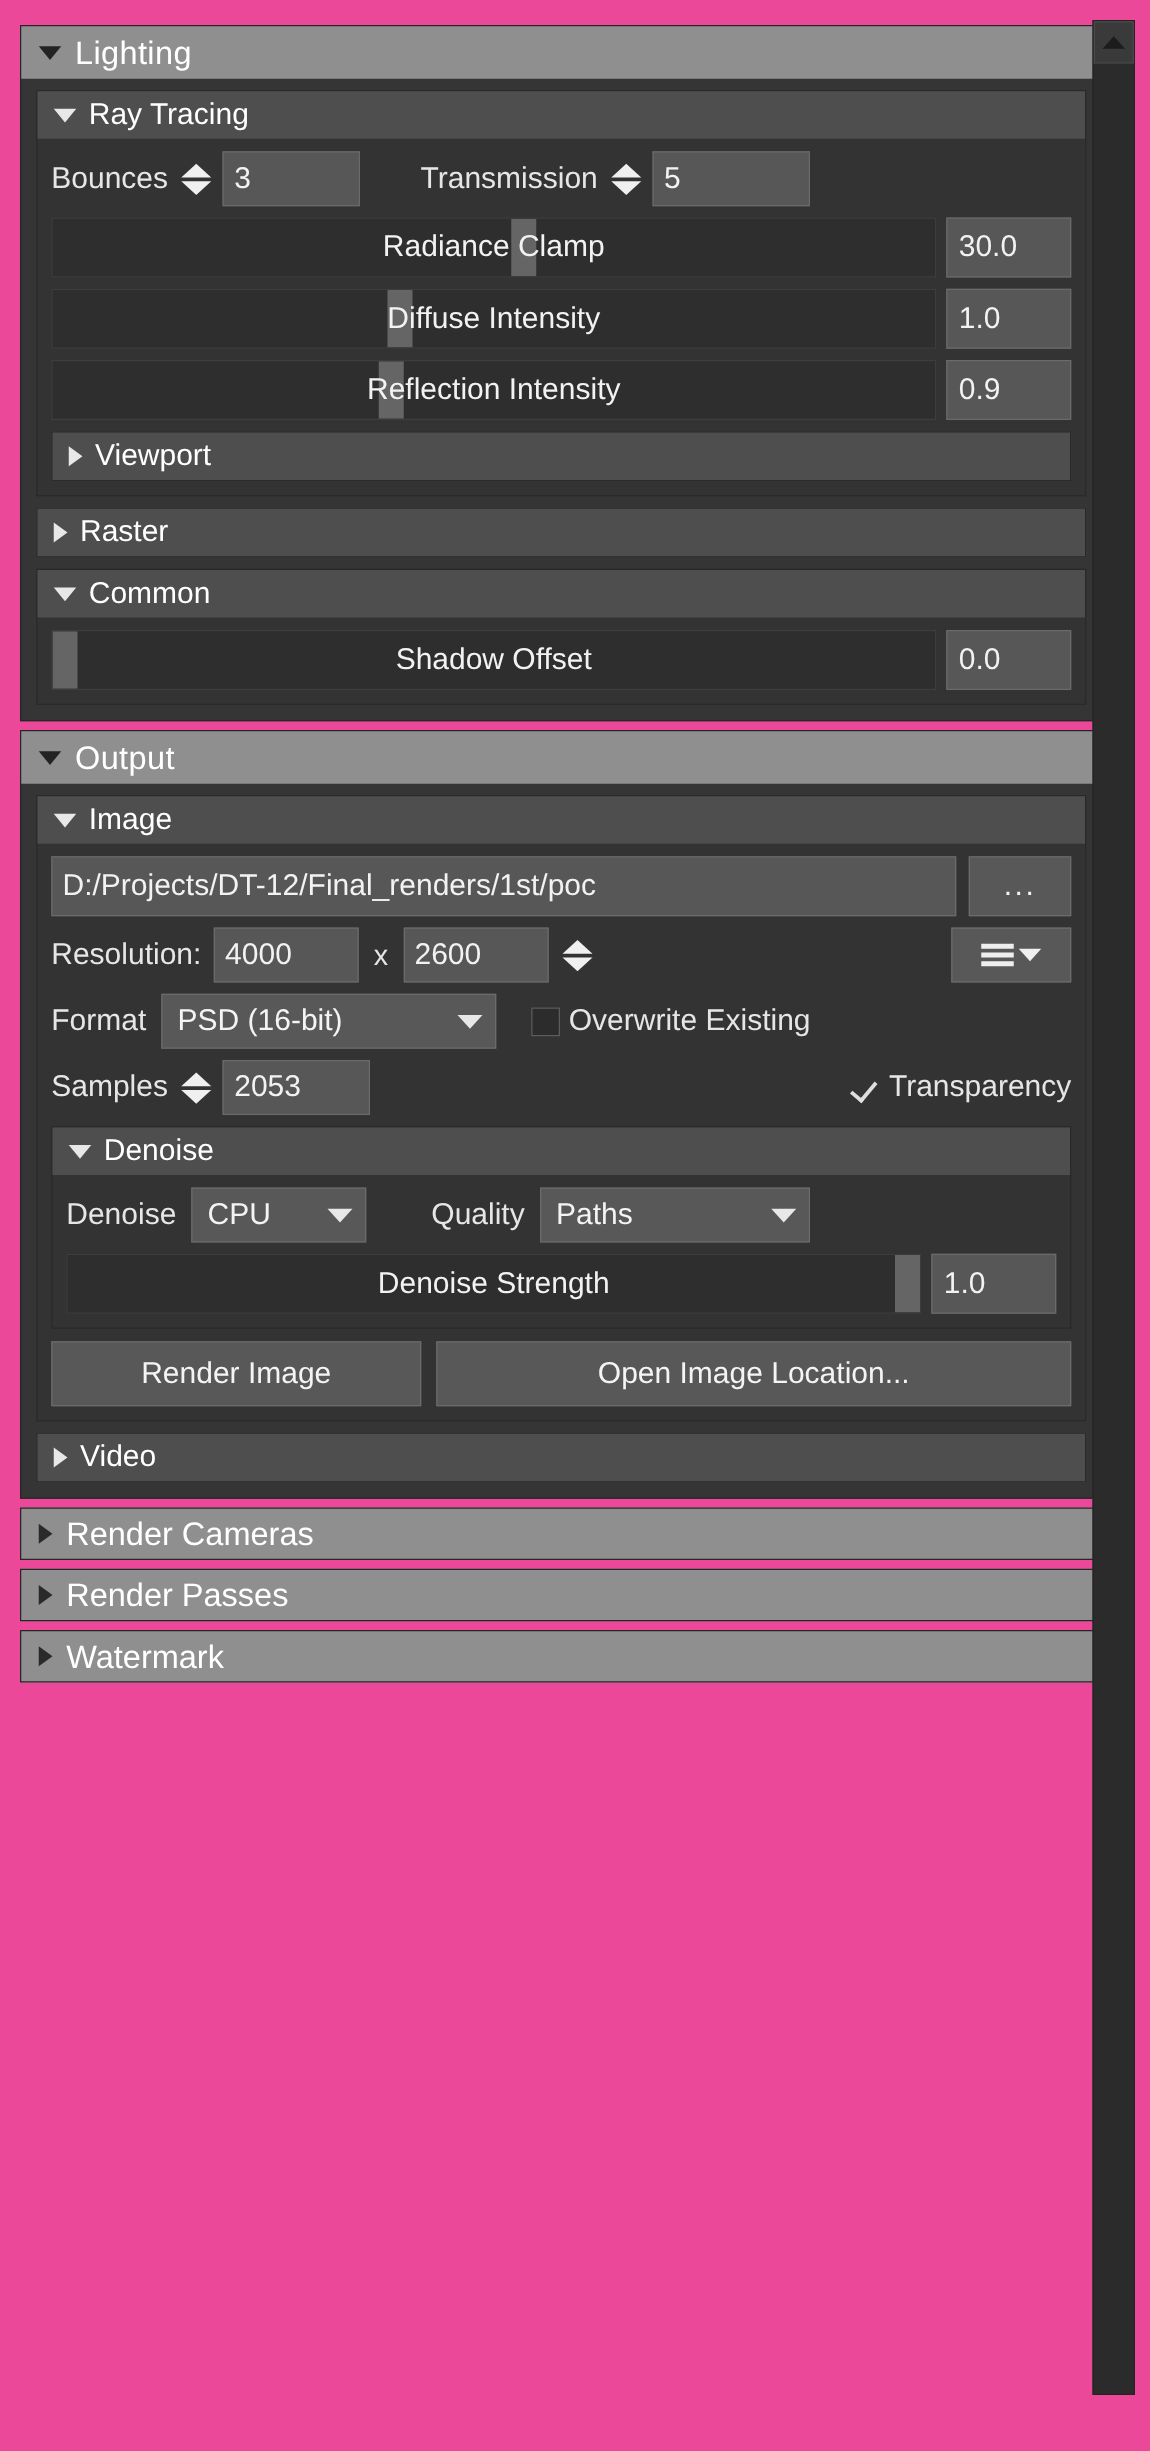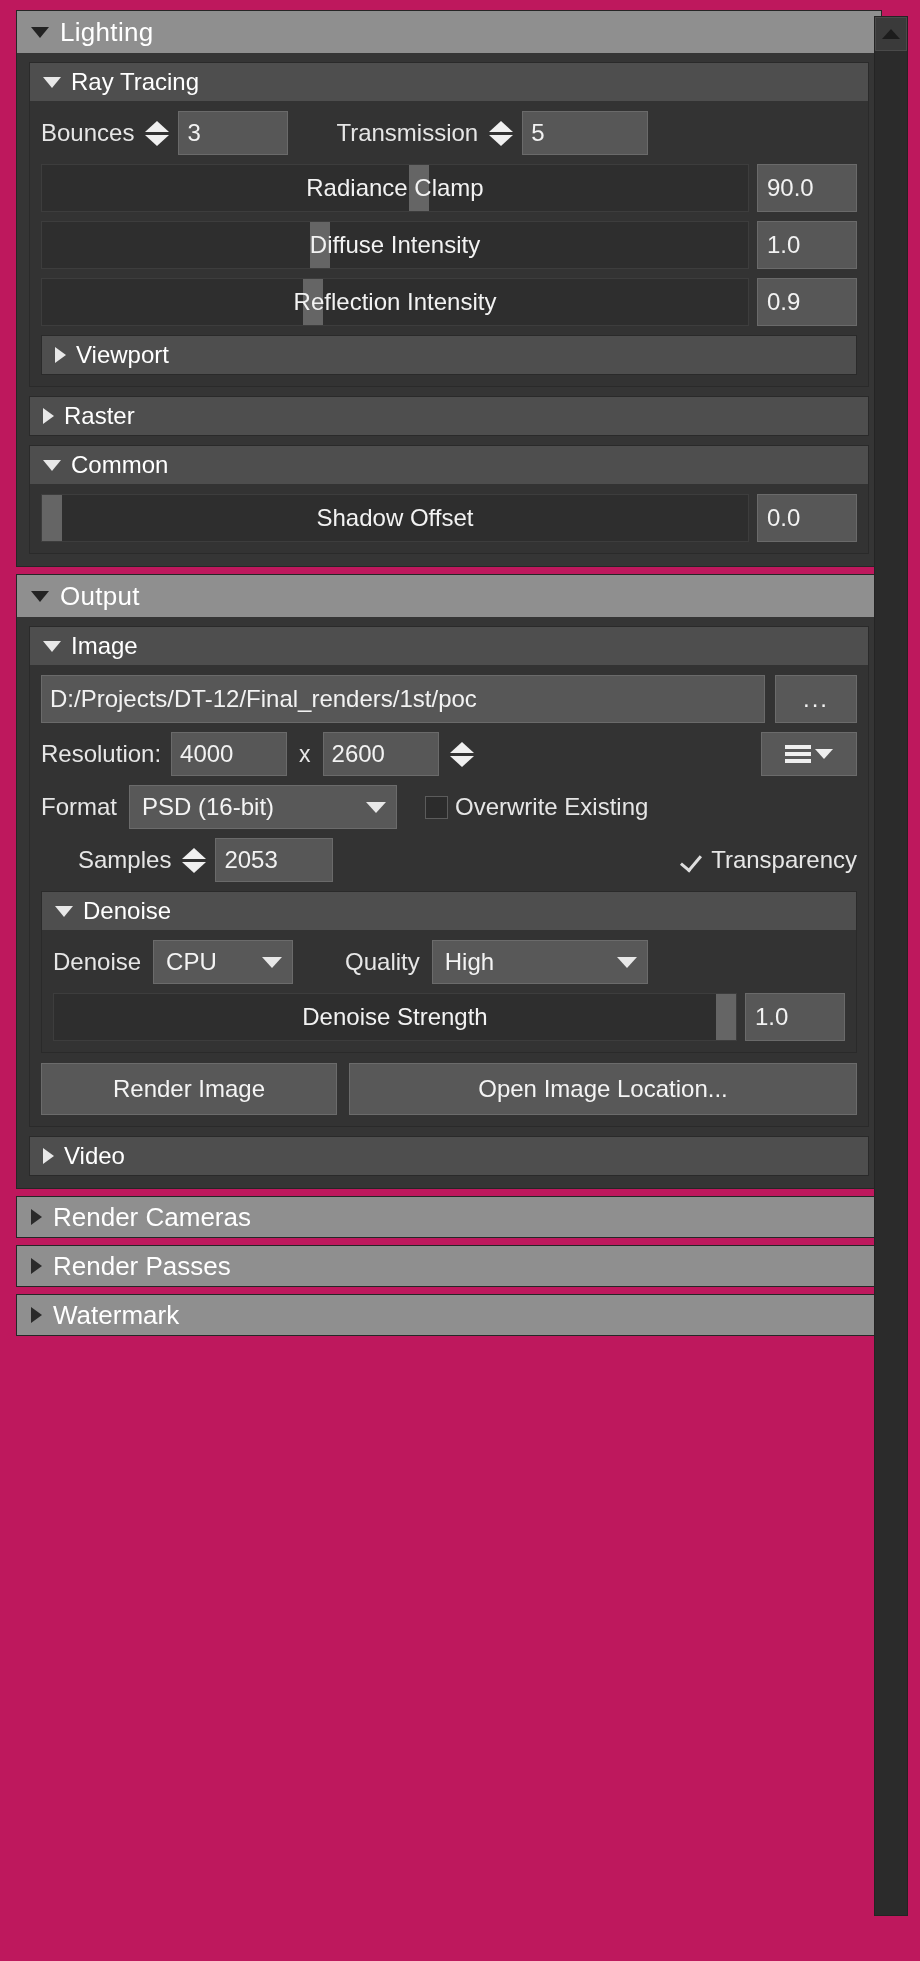--- a/index.html
+++ b/index.html
@@ -9,22 +9,22 @@
     height: 1961px;
     background: #2b2b2b;
     font-family: "Liberation Sans", sans-serif;
     overflow: hidden;
   }
 
   #app {
     position: relative;
     width: 920px;
     height: 1961px;
-    background: #be185d;
-    padding: 10px 0 0 0;
+    background: #ec4899;
+    padding: 20px 0 0 0;
   }
 
   
   .scrollbar {
     position: absolute;
     top: 16px;
     right: 12px;
     width: 34px;
     height: 1900px;
     background: #2a2a2a;
@@ -334,21 +334,21 @@
                 <span class="dn"></span>
               </div>
               <div class="field" style="width:126px;margin-left:8px;">5</div>
             </div>
 
             <div class="slider-row">
               <div class="slider">
                 <span class="handle" style="left:52%;"></span>
                 <span class="s-label">Radiance Clamp</span>
               </div>
-              <div class="slider-val">90.0</div>
+              <div class="slider-val">30.0</div>
             </div>
 
             <div class="slider-row">
               <div class="slider">
                 <span class="handle" style="left:38%;"></span>
                 <span class="s-label">Diffuse Intensity</span>
               </div>
               <div class="slider-val">1.0</div>
             </div>
 
@@ -436,21 +436,21 @@
               <div class="dd" style="width:268px;margin-left:12px;">
                 <span>PSD (16-bit)</span>
                 <span class="caret"></span>
               </div>
               <div class="chk" style="margin-left:28px;">
                 <span class="box"></span>
                 <span class="txt">Overwrite Existing</span>
               </div>
             </div>
 
-            <div class="row" style="gap:0;margin-left:37px;">
+            <div class="row" style="gap:0;">
               <span class="txt">Samples</span>
               <div class="spin" style="margin-left:10px;">
                 <span class="up"></span>
                 <span class="dn"></span>
               </div>
               <div class="field" style="width:118px;margin-left:8px;">2053</div>
               <div class="grow"></div>
               <div class="chk">
                 <span class="mark on"></span>
                 <span class="txt">Transparency</span>
@@ -464,21 +464,21 @@
               </div>
               <div class="sub-body">
                 <div class="row" style="gap:0;">
                   <span class="txt">Denoise</span>
                   <div class="dd" style="width:140px;margin-left:12px;">
                     <span>CPU</span>
                     <span class="caret"></span>
                   </div>
                   <span class="txt" style="margin-left:52px;">Quality</span>
                   <div class="dd" style="width:216px;margin-left:12px;">
-                    <span>High</span>
+                    <span>Paths</span>
                     <span class="caret"></span>
                   </div>
                 </div>
 
                 <div class="slider-row" style="margin-bottom:0;">
                   <div class="slider">
                     <span class="handle" style="left:auto;right:0;"></span>
                     <span class="s-label">Denoise Strength</span>
                   </div>
                   <div class="slider-val">1.0</div>

